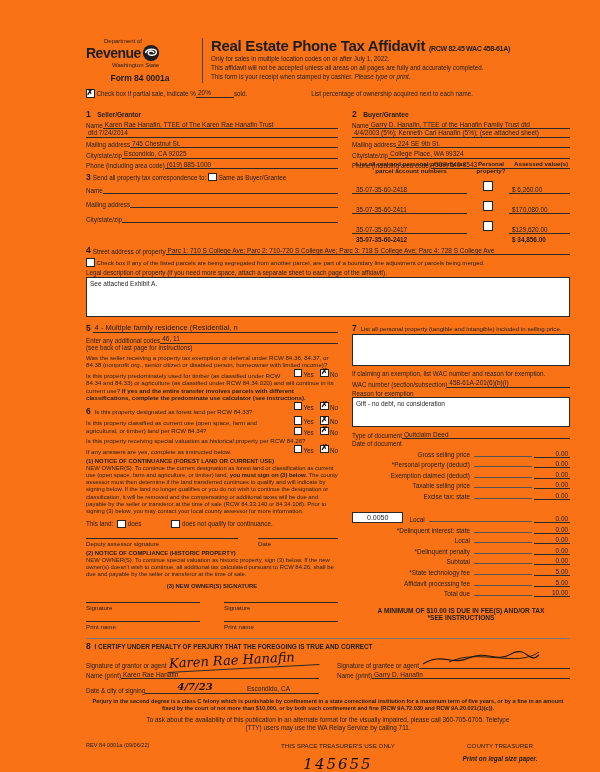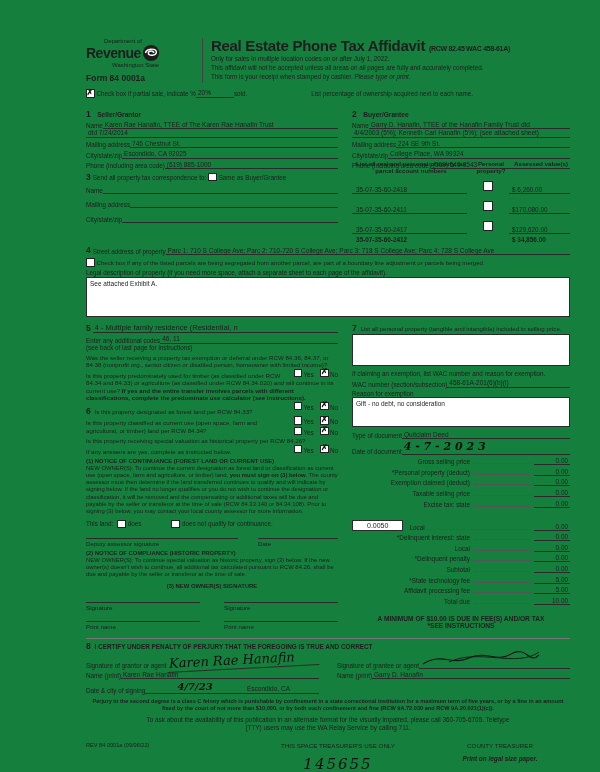--- a/index.html
+++ b/index.html
@@ -1,29 +1,29 @@
 <!DOCTYPE html>
 <html><head>
 <meta charset="utf-8">
 <style>
   html,body{margin:0;padding:0;background:#e9e9e7;}
-  .sheet{position:relative;width:600px;height:772px;background:#15803d;margin:0 auto;
+  .sheet{position:relative;width:600px;height:772px;background:#f97316;margin:0 auto;
     font-family:"Liberation Sans",sans-serif;color:#1d1d1d;overflow:hidden;box-sizing:border-box;
     padding:38px 30px 0 86px;}
   .content{width:484px;}
   b{font-weight:bold;}
   .it{font-style:italic;}
   
   .hdr{display:flex;align-items:stretch;}
   .logo-block{width:108px;flex:none;padding-right:6px;}
   .dept{font-size:6px;margin-left:18px;}
   .rev-row{display:flex;align-items:center;}
   .revenue{font-size:14px;font-weight:bold;letter-spacing:-0.5px;}
   .wa{font-size:6px;margin-left:26px;}
-  .formno{font-size:8.5px;font-weight:bold;margin-top:5px;}
+  .formno{font-size:8.5px;font-weight:bold;margin-top:5px;text-align:center;}
   .hdr-div{border-left:1.5px solid #444;margin:0 8px 0 2px;}
   .title{font-size:15px;font-weight:bold;letter-spacing:-0.3px;line-height:1;}
   .title small{font-size:7px;font-weight:bold;}
   .hnote{font-size:6.3px;margin-top:1.5px;line-height:1.25;}
   
   .row{display:flex;align-items:flex-end;}
   .lbl{font-size:6.3px;white-space:nowrap;}
   .secnum{font-size:8.5px;font-weight:bold;margin-right:2px;}
   .fill{border-bottom:0.8px solid #2a2a2a;font-size:6.5px;flex:1;padding:0 2px 0.5px 2px;min-height:7px;}
   .cb{display:inline-block;width:6.5px;height:6.5px;border:0.9px solid #222;vertical-align:-1px;
@@ -310,21 +310,20 @@
           <span class="fill">458-61A-201(6)(b)(i)</span>
         </div>
         <div class="lbl" style="margin-top:2px;">Reason for exemption</div>
         <div class="bigbox" style="height:24px;">Gift - no debt, no consideration</div>
         <div class="row" style="margin-top:4px;">
           <span class="lbl">Type of document</span>
           <span class="fill">Quitclaim Deed</span>
         </div>
         <div class="row" style="margin-top:1px;">
           <span class="lbl">Date of document</span>
-          <span class="fill hand" style="font-size:11px;font-weight:bold;">4 - 7 - 2 0 2 3</span>
         </div>
       </div>
 
       <div style="margin-top:2px;">
         <div class="fin-row">
               <span class="fin-label">Gross selling price</span>
               <span class="fin-line"></span>
               <span class="fin-amt">0.00</span>
             </div>
         <div class="fin-row">

